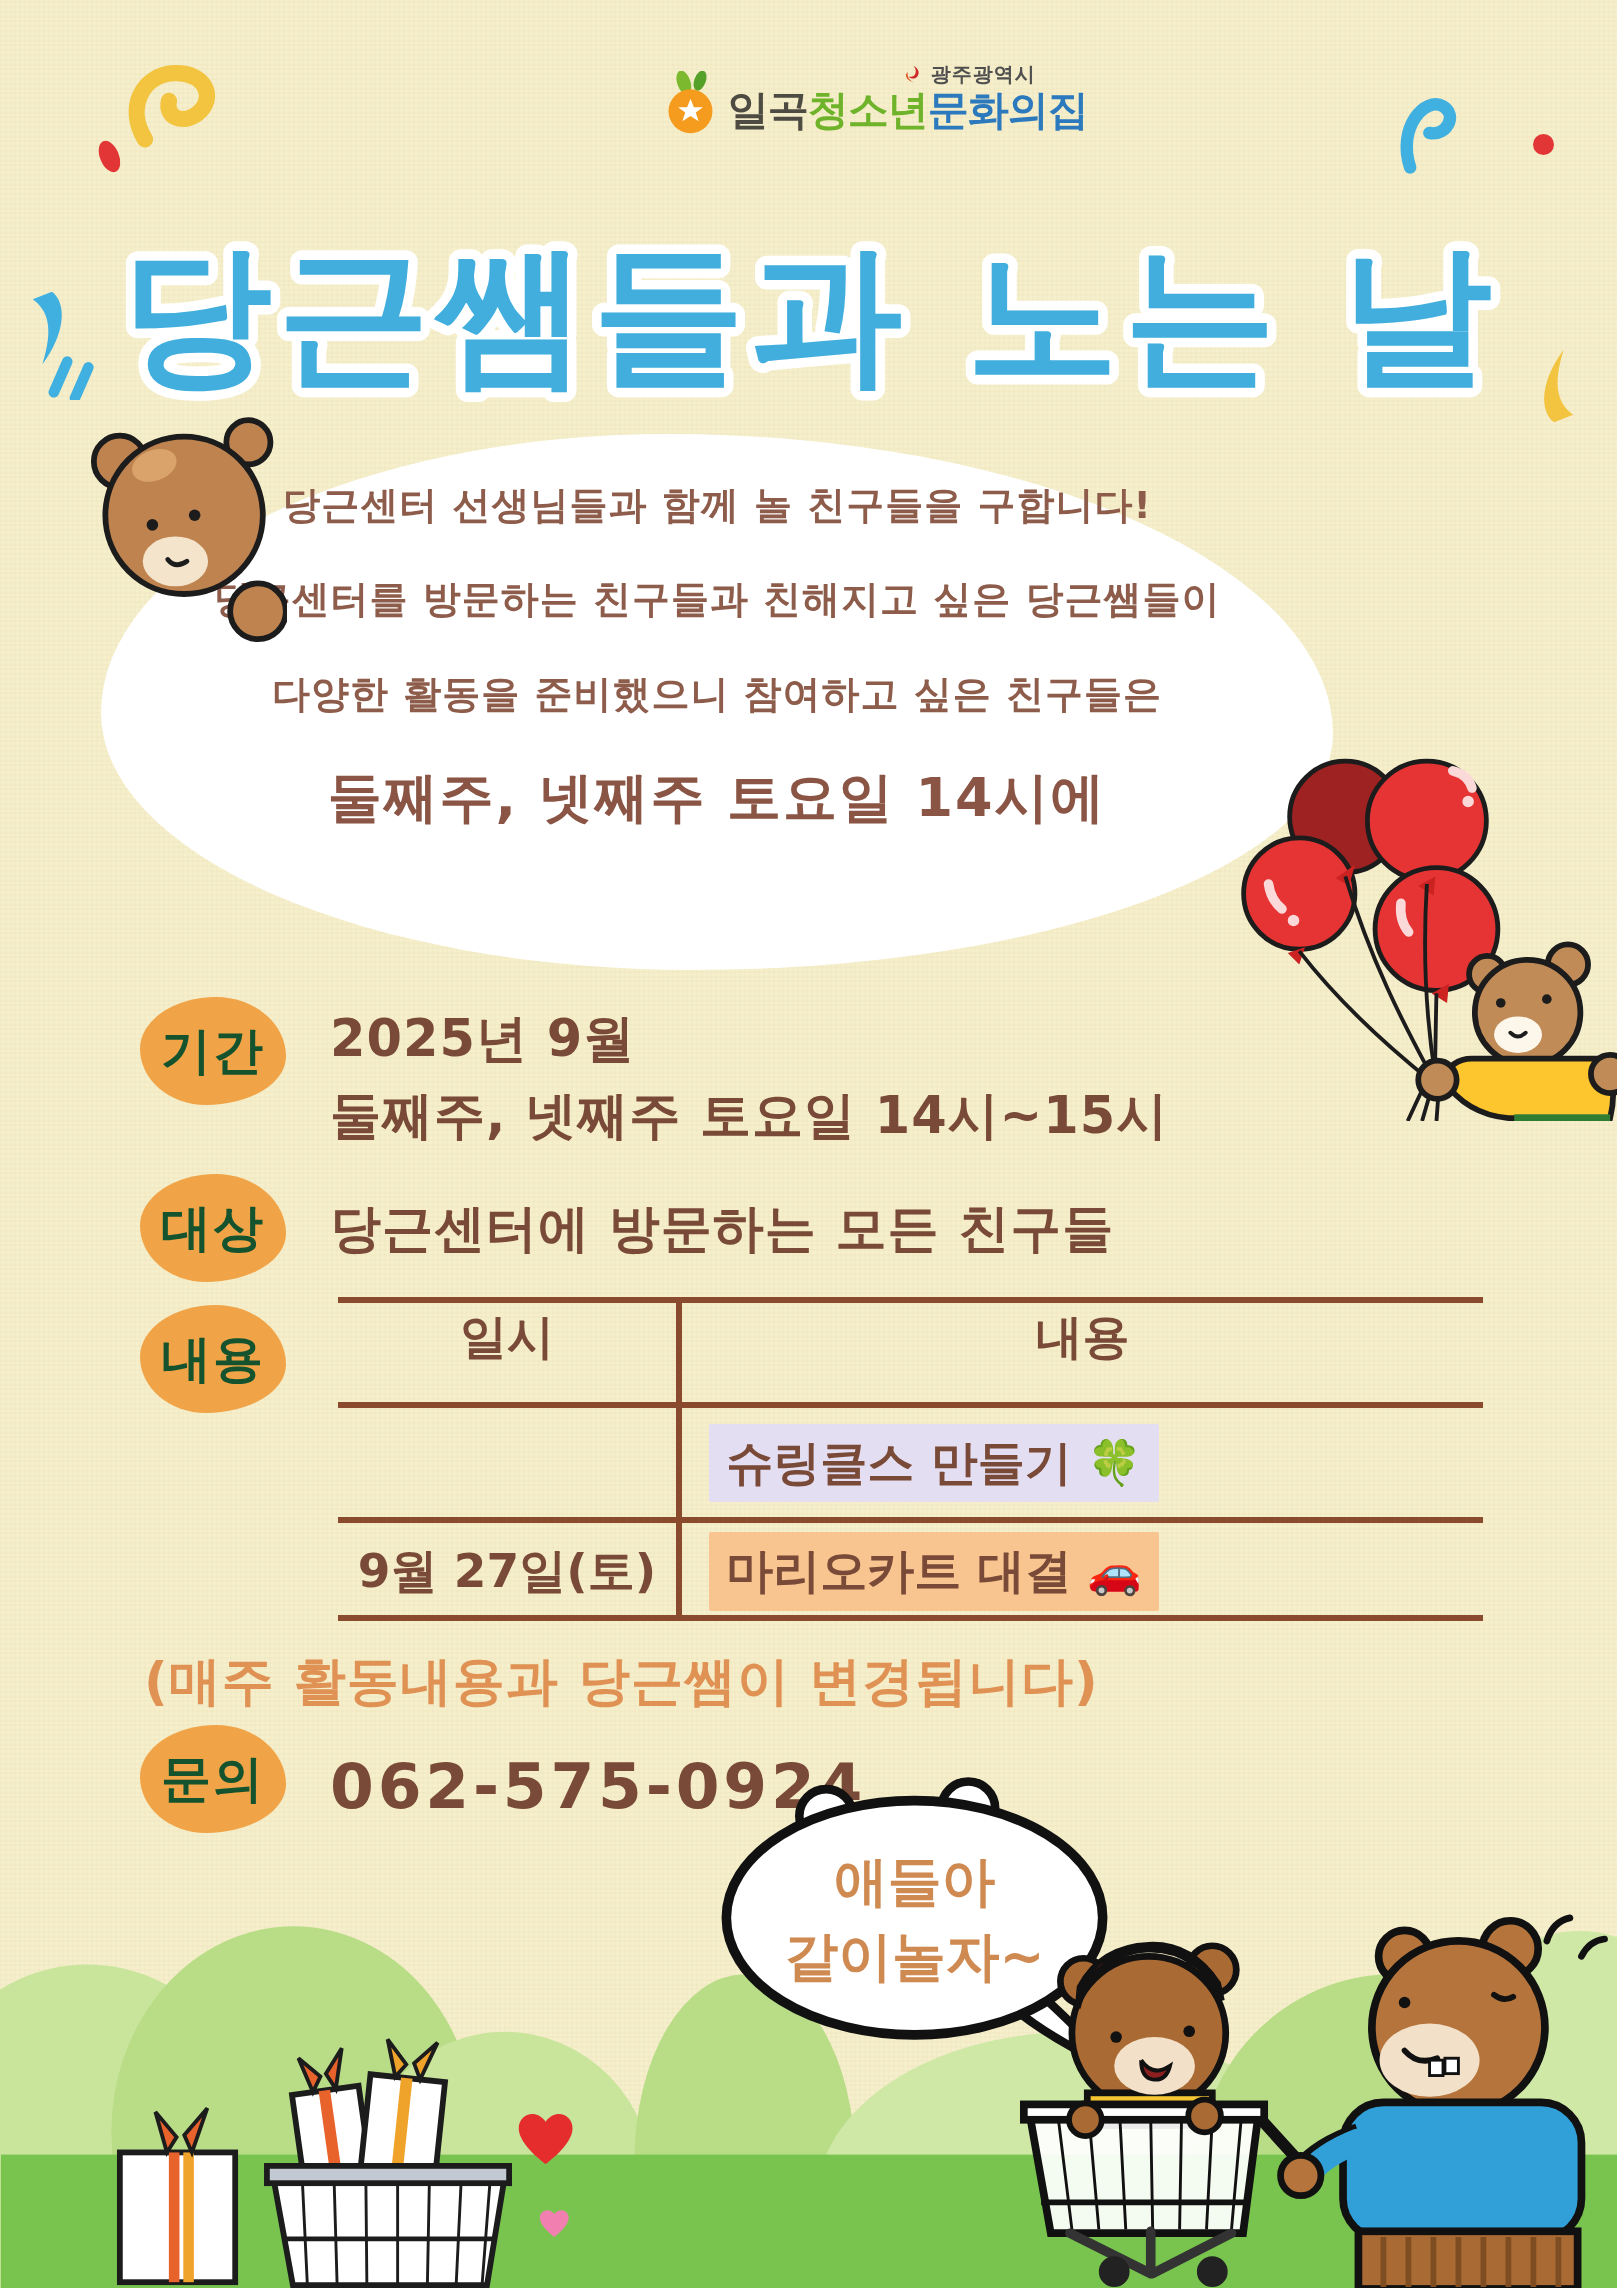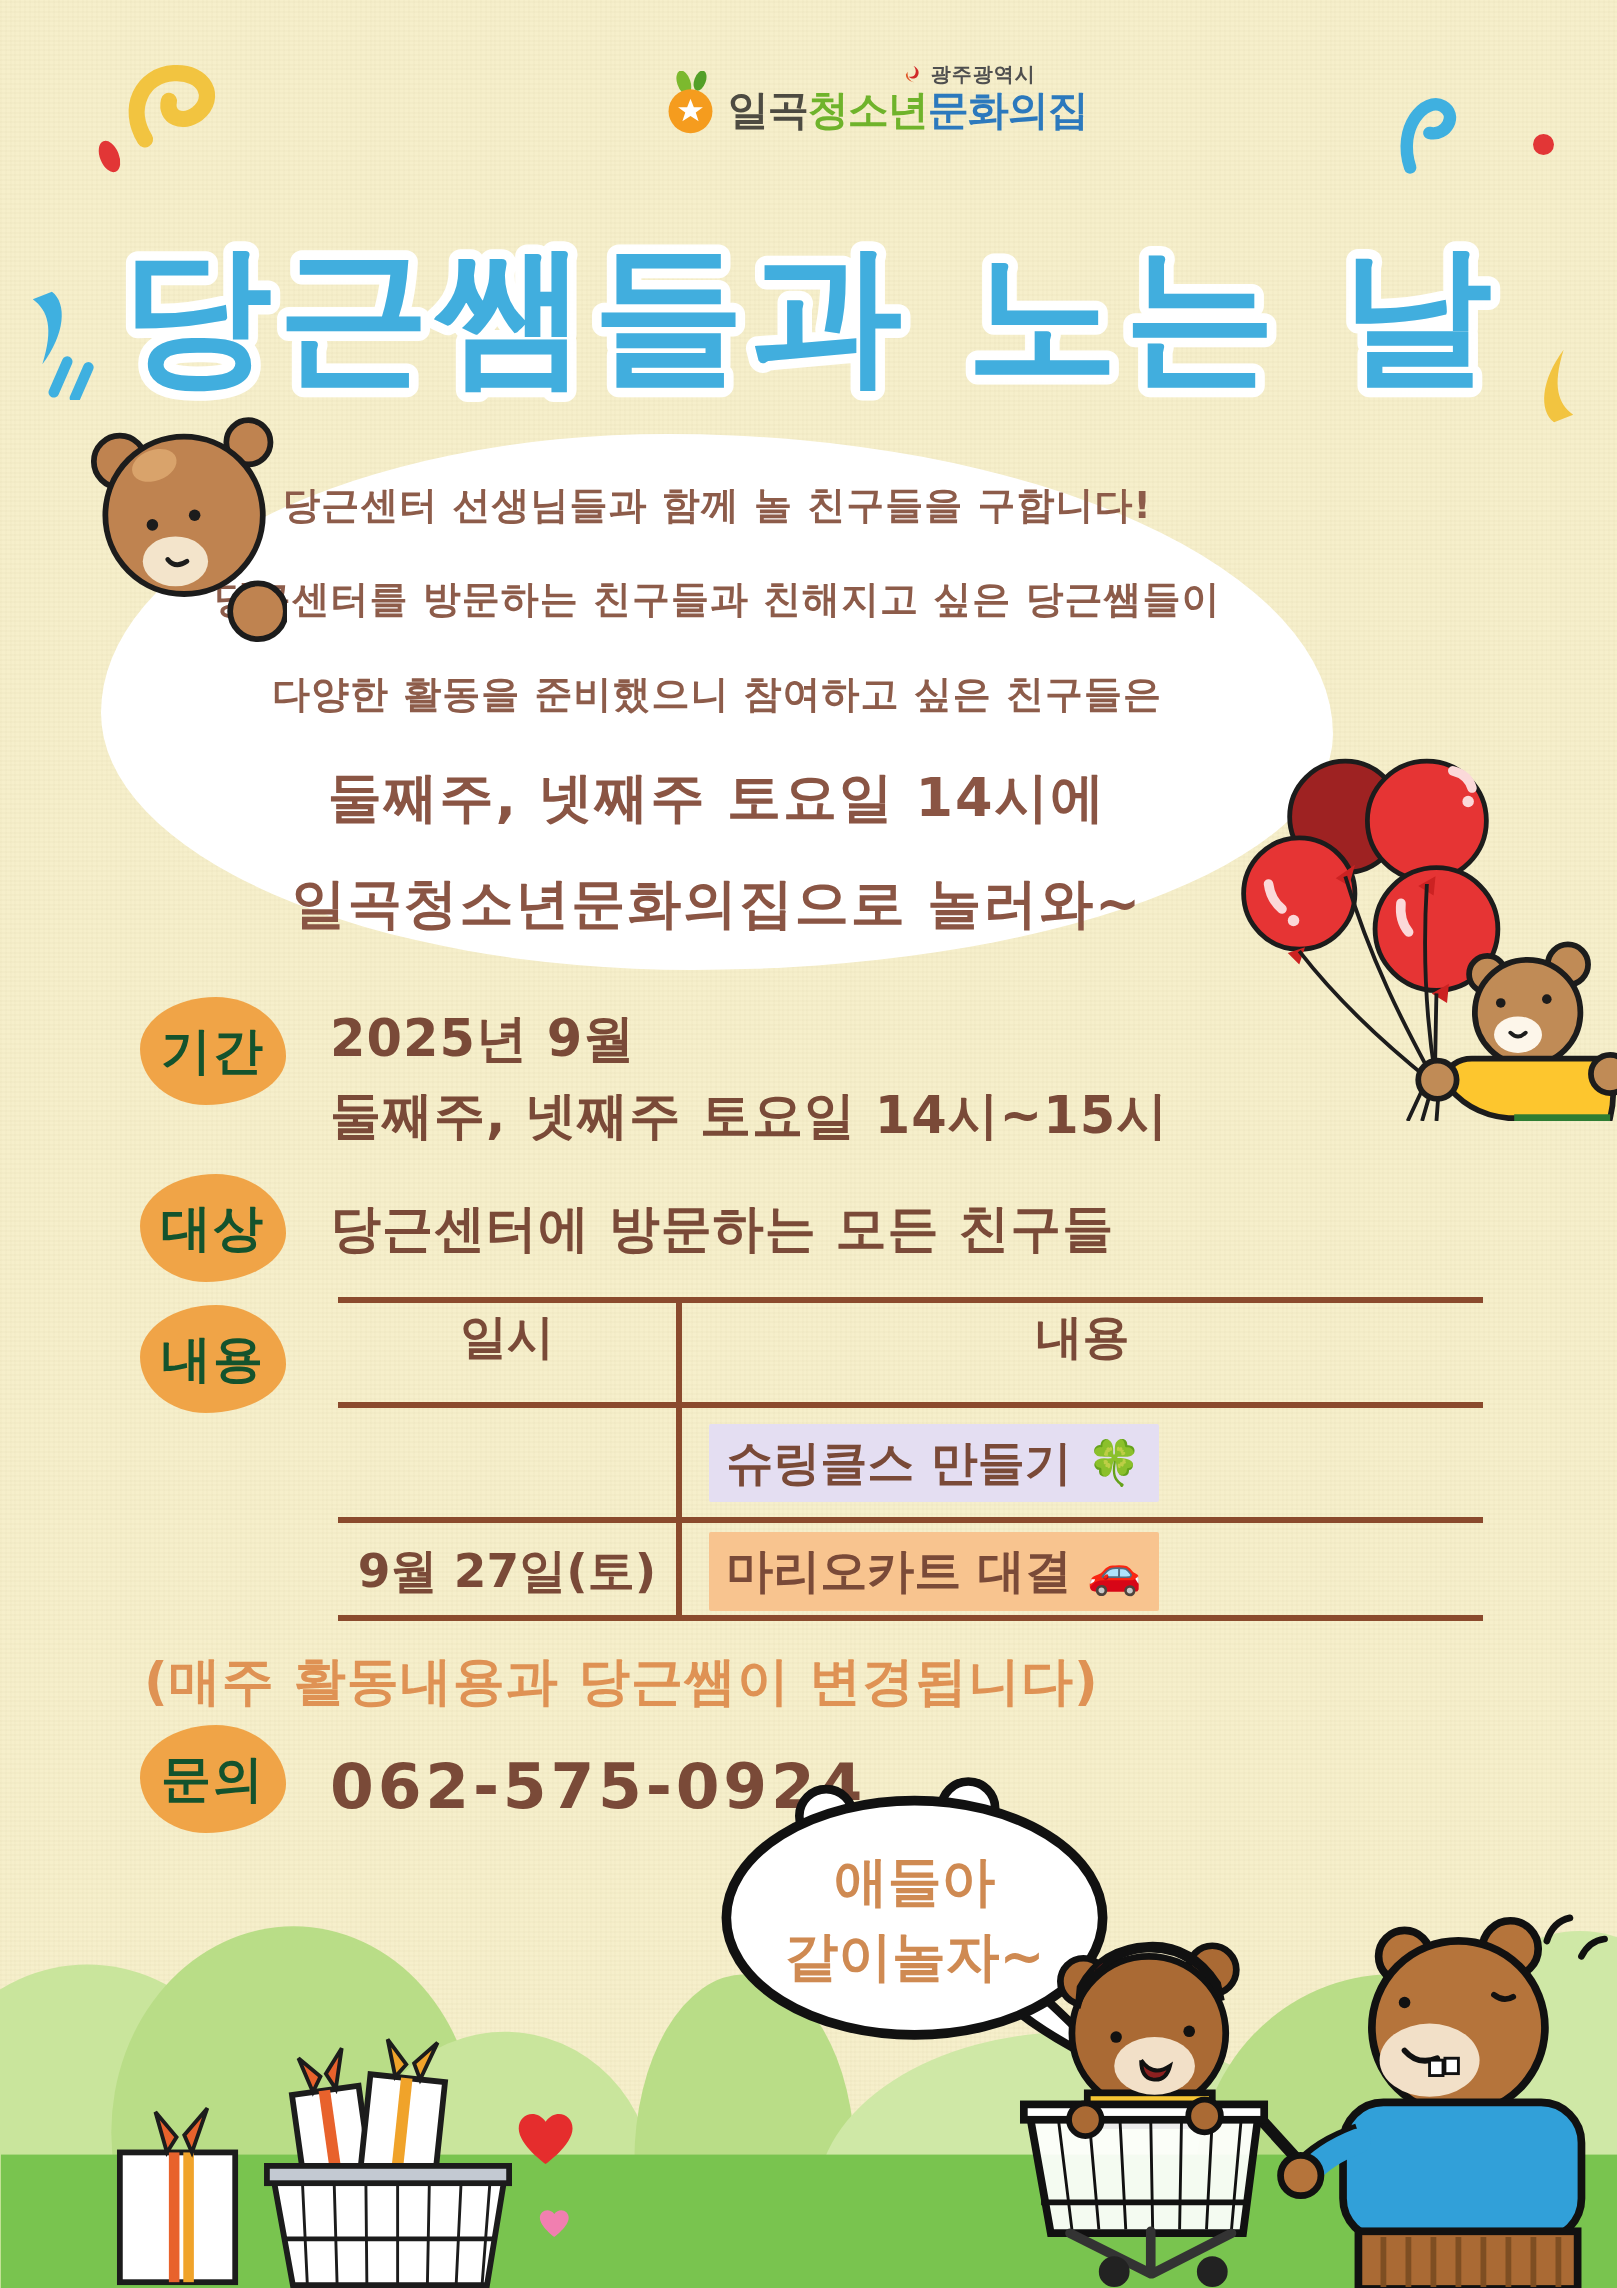--- a/index.html
+++ b/index.html
@@ -157,21 +157,20 @@
     <circle cx="114" cy="118" r="6" fill="#1c1c1c"></circle>
     <ellipse cx="94" cy="166" rx="34" ry="26" fill="#f3e4cb"></ellipse>
     <path d="M86,164 q8,10 20,2" fill="none" stroke="#1c1c1c" stroke-width="5" stroke-linecap="round"></path>
     <circle cx="180" cy="218" r="29" fill="#bf8350" stroke="#1c1c1c" stroke-width="6"></circle>
   </svg>
 
   <div class="intro-line il-reg il1">당근센터 선생님들과 함께 놀 친구들을 구합니다!</div>
   <div class="intro-line il-reg il2">당근센터를 방문하는 친구들과 친해지고 싶은 당근쌤들이</div>
   <div class="intro-line il-reg il3">다양한 활동을 준비했으니 참여하고 싶은 친구들은</div>
   <div class="intro-line il-bold il4">둘째주, 넷째주 토요일 14시에</div>
-  <div class="intro-line il-bold il5">일곡청소년문화의집으로 놀러와~</div>
 
   <svg class="balloon-bear" width="388" height="379" viewBox="0 0 404 395">
     <g stroke="#1c1c1c" stroke-width="5">
       <circle cx="120" cy="78" r="58" fill="#9e2222"></circle>
       <circle cx="205" cy="82" r="62" fill="#e63434"></circle>
       <circle cx="72" cy="158" r="58" fill="#e63434"></circle>
       <circle cx="215" cy="195" r="64" fill="#e63434"></circle>
     </g>
     <path d="M232,30 q16,4 20,18" fill="none" stroke="#fbd9d9" stroke-width="10" stroke-linecap="round"></path>
     <circle cx="248" cy="62" r="6" fill="#fbd9d9"></circle>

